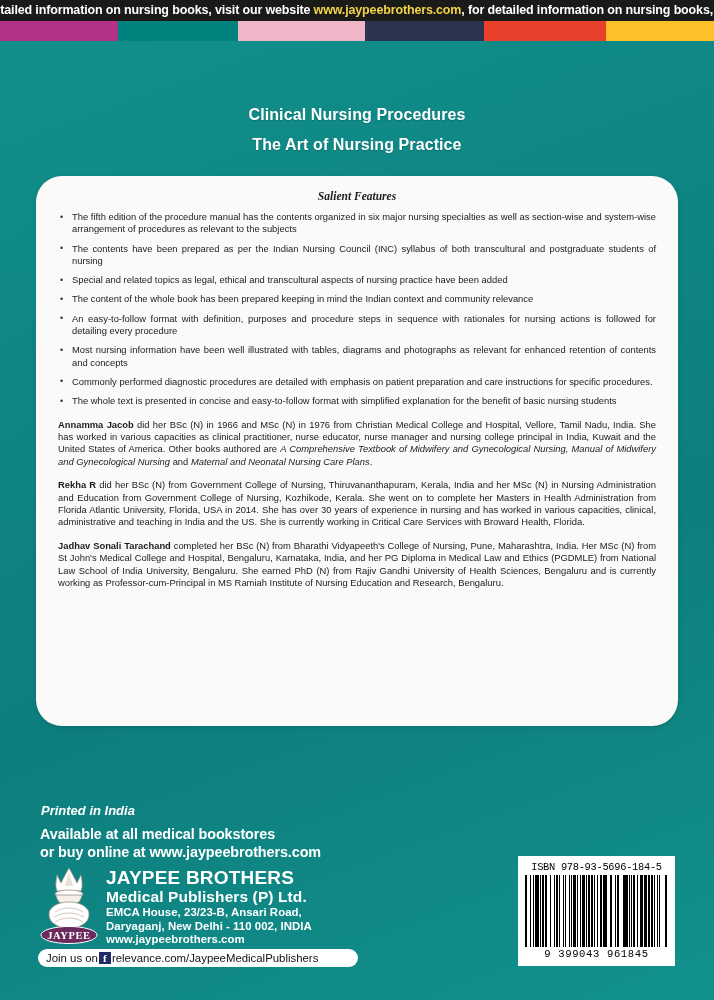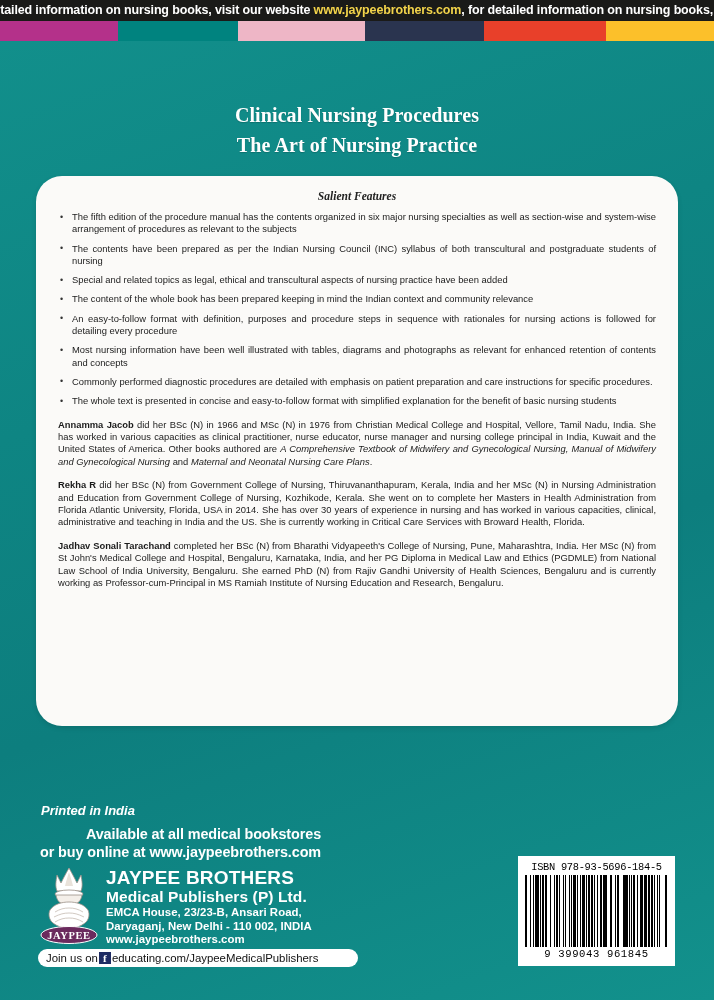--- a/index.html
+++ b/index.html
@@ -63,23 +63,23 @@
 
   
   .title-block {
     position: absolute;
     top: 100px; left: 0;
     width: 714px;
     text-align: center;
   }
   .title-line {
     color: #ffffff;
-    font-family: Liberation Serif, serif;
-    font-weight: bold;
-    font-size: 20px;
+    font-family: Liberation Sans, sans-serif;
+    font-weight: bold;
+    font-size: 16px;
     line-height: 30px;
     letter-spacing: 0.1px;
     text-shadow: 0 1px 1px rgba(0,0,0,0.18);
   }
 
   
   .card {
     position: absolute;
     top: 176px;
     left: 36px;
@@ -153,21 +153,20 @@
   .available {
     position: absolute;
     left: 40px;
     top: 826px;
     color: #ffffff;
     font-family: "Liberation Sans", sans-serif;
     font-weight: bold;
     font-size: 14.4px;
     line-height: 17.5px;
     letter-spacing: -0.1px;
-    text-align: right;
   }
 
   
   .pub-block {
     position: absolute;
     left: 38px;
     top: 866px;
     display: flex;
     align-items: flex-start;
   }
@@ -345,21 +344,21 @@
       <div class="pub-name2">Medical Publishers (P) Ltd.</div>
       <div class="pub-addr">EMCA House, 23/23-B, Ansari Road,</div>
       <div class="pub-addr">Daryaganj, New Delhi - 110 002, INDIA</div>
       <div class="pub-addr">www.jaypeebrothers.com</div>
     </div>
   </div>
 
   <div class="fb-bar">
     <span>Join us on</span>
     <span class="fb-icon">f</span>
-    <span>educating.com/JaypeeMedicalPublishers</span>
+    <span>relevance.com/JaypeeMedicalPublishers</span>
   </div>
 
   <div class="barcode-box">
     <div class="isbn-text">ISBN 978-93-5696-184-5</div>
     <div class="bars">
         <span style="flex: 2 0 0px; background: rgb(0, 0, 0);"></span>
         <span style="flex: 1 0 0px; background: rgb(255, 255, 255);"></span>
         <span style="flex: 1 0 0px; background: rgb(0, 0, 0);"></span>
         <span style="flex: 2 0 0px; background: rgb(255, 255, 255);"></span>
         <span style="flex: 1 0 0px; background: rgb(0, 0, 0);"></span>

